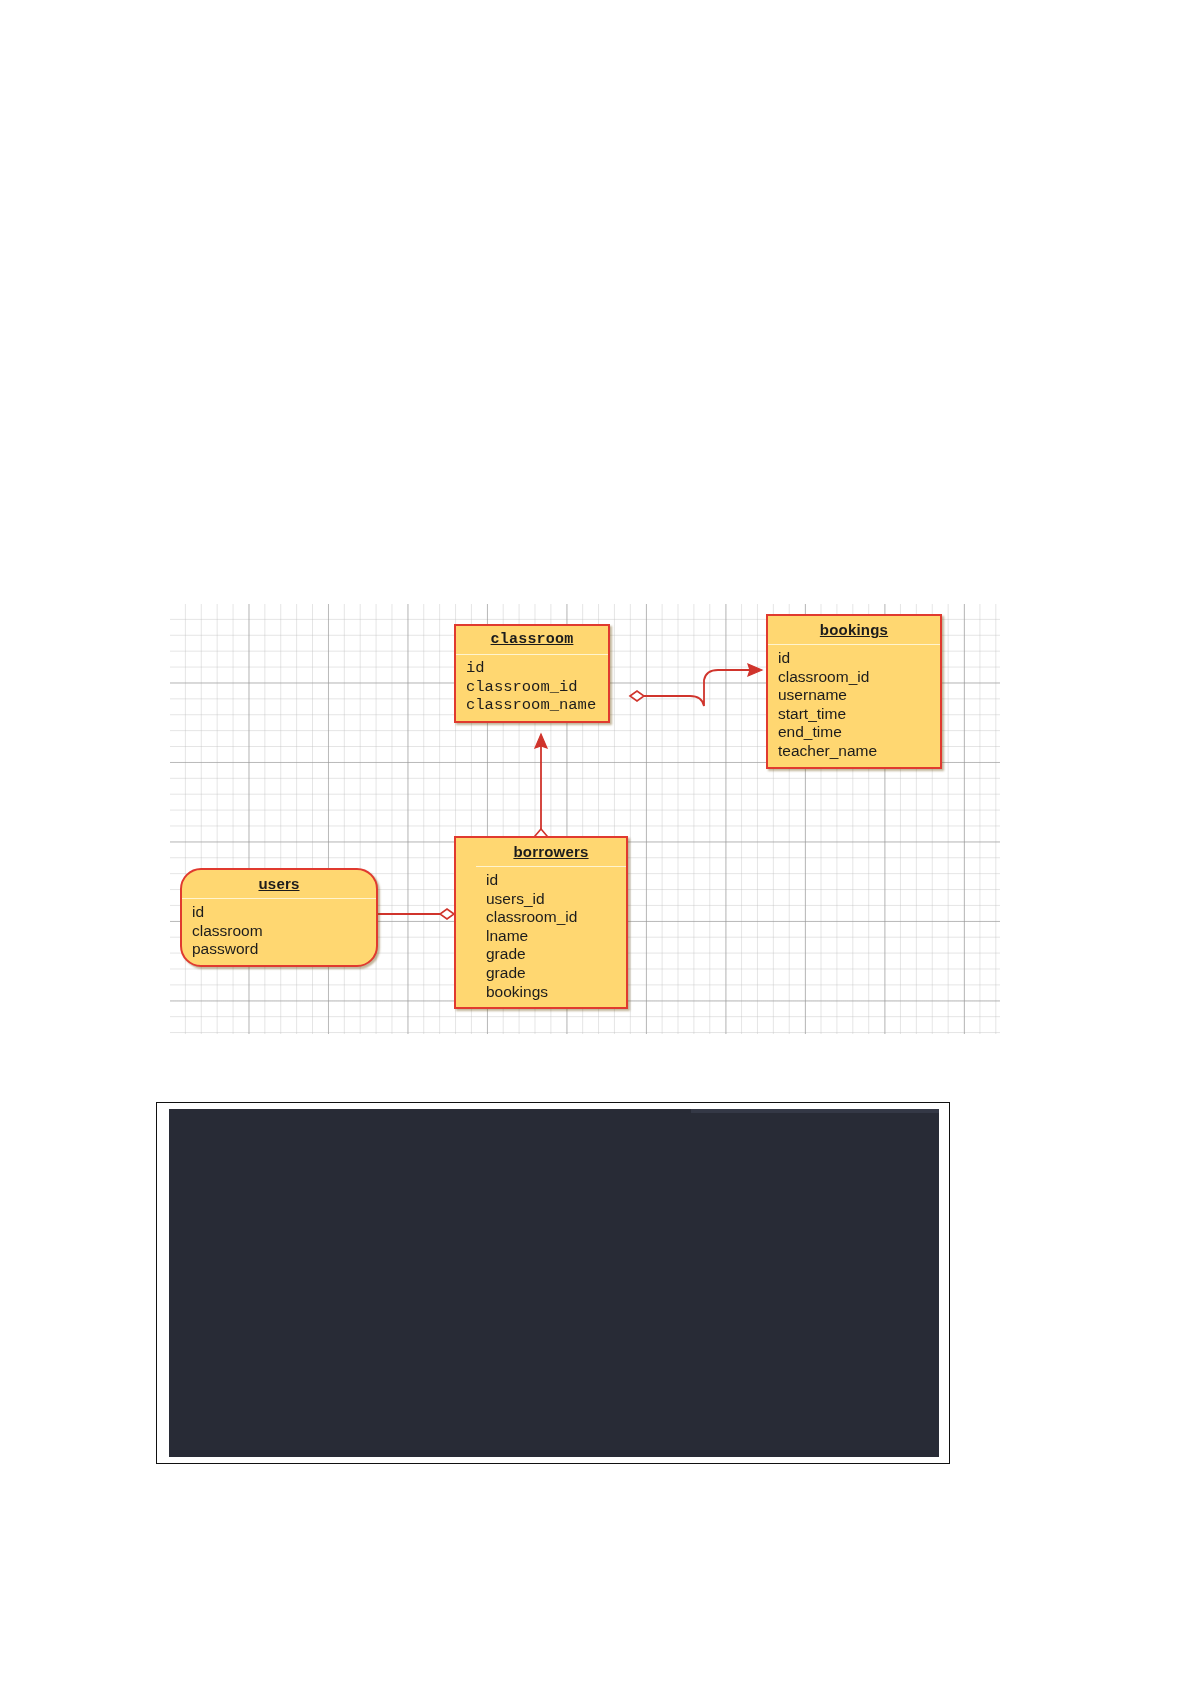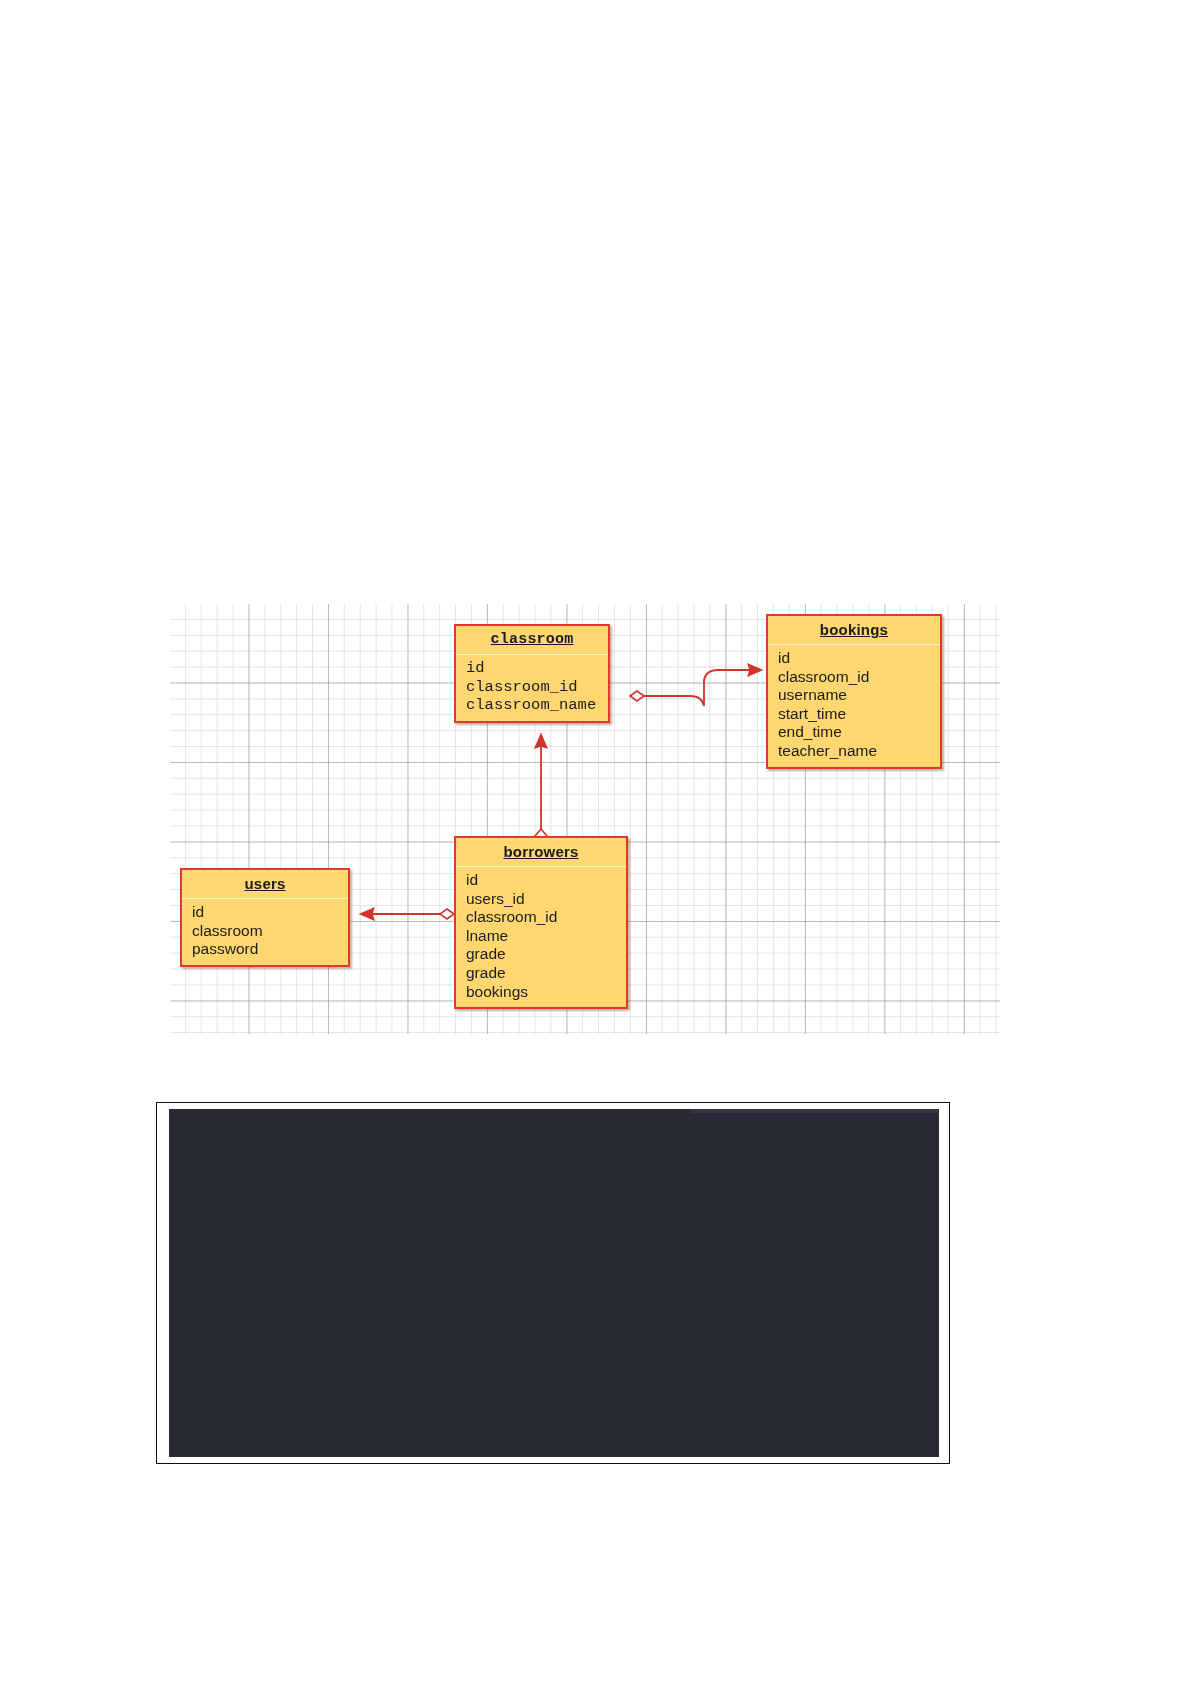--- a/index.html
+++ b/index.html
@@ -68,22 +68,22 @@
   }
   .entity-field {
     font-size: 15.5px;
     line-height: 18.6px;
     color: #1c1c1c;
     white-space: nowrap;
   }
 
   #entity-classroom { left: 284px; top: 20px;  width: 156px; font-family: Liberation Mono, monospace; }
   #entity-bookings  { left: 596px; top: 10px;  width: 176px; }
-  #entity-borrowers { left: 284px; top: 232px; width: 174px; }
-  #entity-users     { left: 10px;  top: 264px; width: 170px; }
+  #entity-borrowers { left: 284px; top: 232px; width: 174px; padding-left: 20px; }
+  #entity-users     { left: 10px;  top: 264px; width: 198px; border-radius: 21px; }
 
   
   #terminal-panel {
     position: absolute;
     left: 156px;
     top: 1102px;
     width: 794px;
     height: 362px;
     background: #ffffff;
     border: 1px solid #111111;

